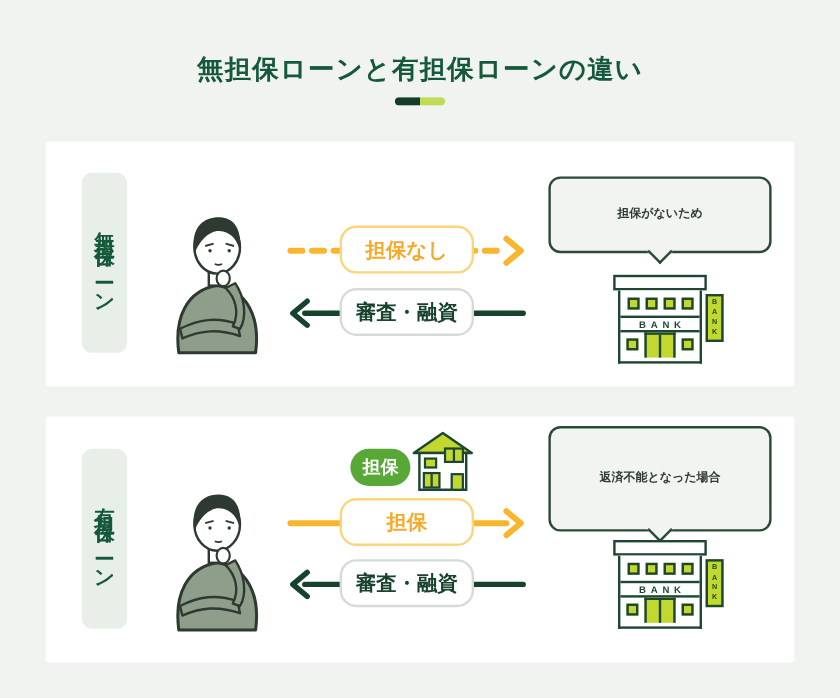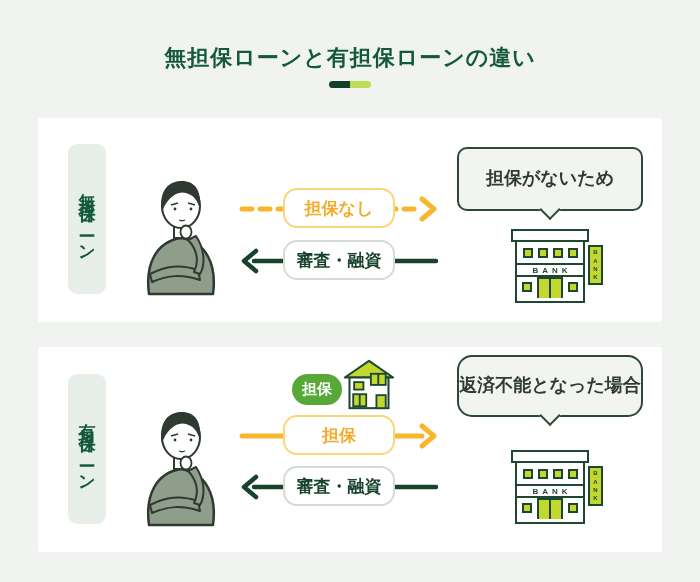--- a/index.html
+++ b/index.html
@@ -49,26 +49,26 @@
   .arrow-svg{position:absolute;left:200px;width:202px;height:26px;}
   .arrow-label{position:absolute;left:245px;width:112px;height:40px;background:#fff;
                border-radius:14px;display:flex;align-items:center;justify-content:center;
                font-size:17px;font-weight:bold;}
   .arrow-label.yellow{border:2px solid var(--yellow-border);color:var(--yellow-text);}
   .arrow-label.green{border:2px solid var(--gray-border);color:var(--green-arrow);font-family:Liberation Mono, monospace;}
 
   .bubble{position:absolute;left:419px;width:186px;background:var(--bubble-bg);
           border:2px solid var(--bubble-border);border-radius:10px;
           display:flex;flex-direction:column;align-items:center;justify-content:center;
-          font-size:18px;font-weight:bold;color:var(--bubble-text);line-height:1.55;text-align:center;}
+          font-size:10px;font-weight:bold;color:var(--bubble-text);line-height:1.55;text-align:center;}
   .bubble::after{content:"";position:absolute;bottom:-8px;left:50%;width:13px;height:13px;
           background:var(--bubble-bg);border-right:2px solid var(--bubble-border);
           border-bottom:2px solid var(--bubble-border);transform:translateX(-50%) rotate(45deg);}
   .panel-1 .bubble{top:29px;height:64px;}
-  .panel-2 .bubble{top:8px;height:62px;border-radius:15px;}
+  .panel-2 .bubble{top:8px;height:88px;}
 
   .badge{position:absolute;left:254px;top:27px;width:50px;height:31px;background:var(--badge-green);
          border-radius:16px;display:flex;align-items:center;justify-content:center;
          color:#fff;font-size:15px;font-weight:bold;}
   .house{position:absolute;left:305px;top:10px;width:52px;height:54px;}
 
   .bank{position:absolute;left:473px;width:92px;height:54px;}
   .panel-1 .bank{top:111px;}
   .panel-2 .bank{top:103px;}
   .bank-parapet{position:absolute;left:0;top:0;width:78px;height:13px;background:#fff;

